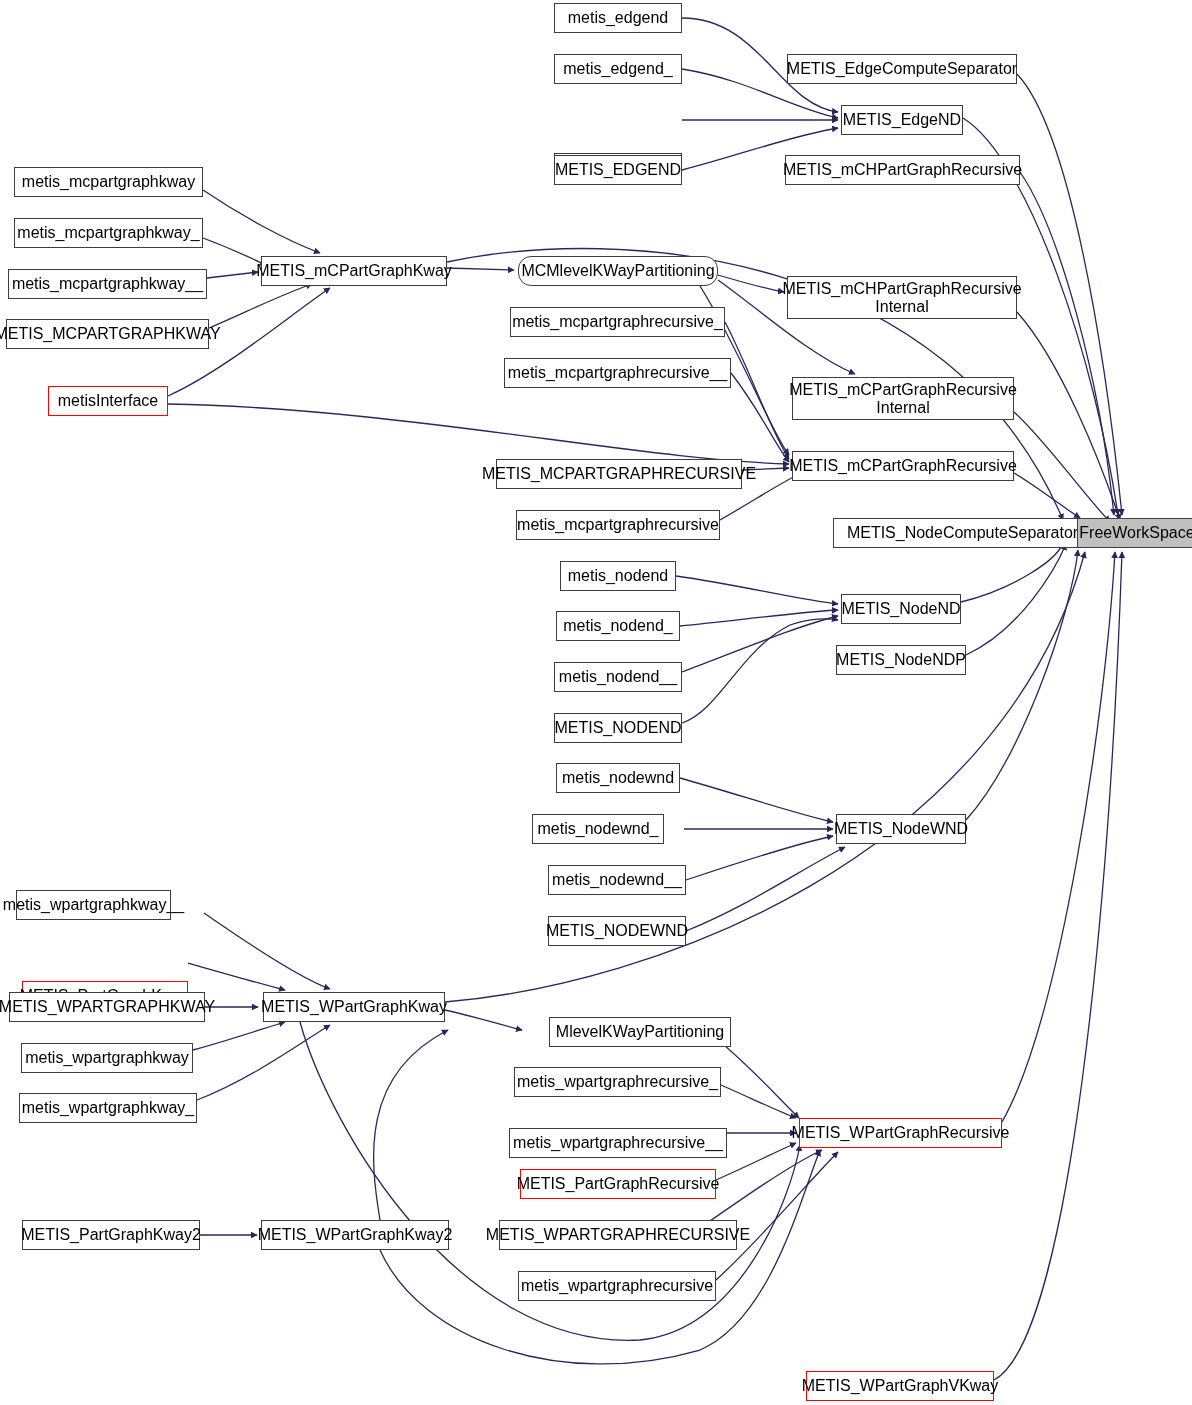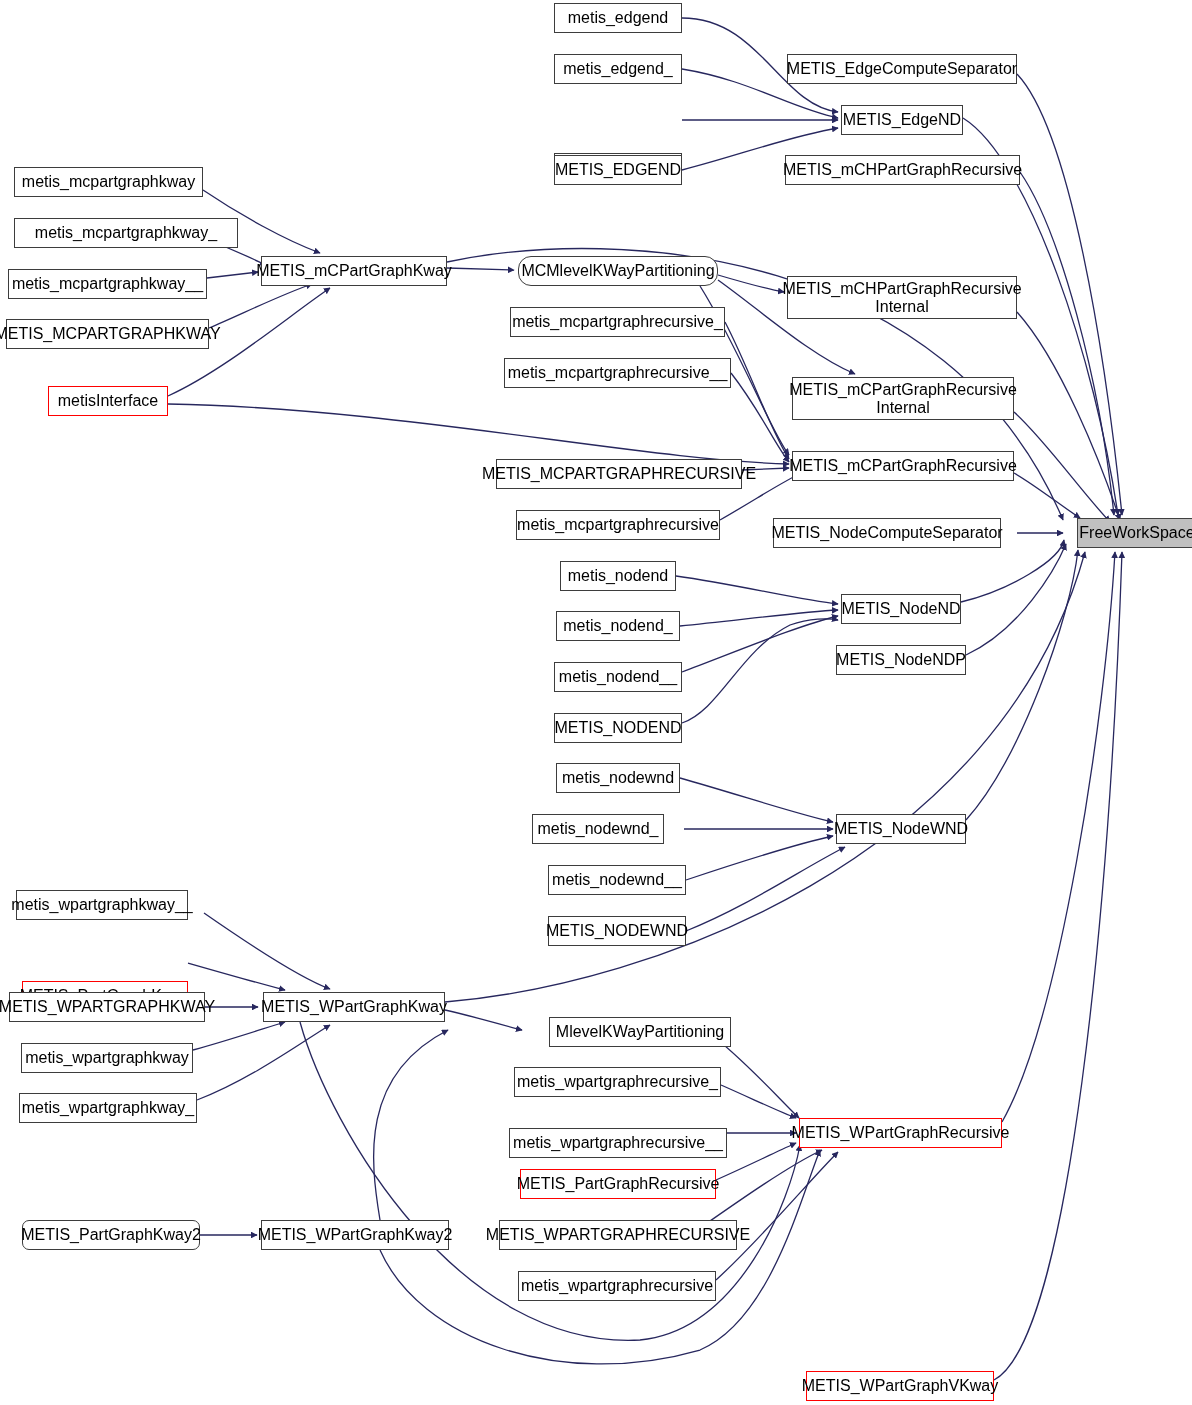--- a/index.html
+++ b/index.html
@@ -96,58 +96,58 @@
   </svg>
   <div id="node-layer">
       <div class="node" style="left: 554px; top: 3px; width: 128px; height: 30px;"><span>metis_edgend</span></div>
       <div class="node" style="left: 554px; top: 54px; width: 128px; height: 30px;"><span>metis_edgend_</span></div>
       <div class="node" style="left: 554px; top: 105px; width: 128px; height: 30px; margin-top: 48px;"><span>metis_edgend__</span></div>
       <div class="node" style="left: 554px; top: 155px; width: 128px; height: 30px;"><span>METIS_EDGEND</span></div>
       <div class="node" style="left: 787px; top: 54px; width: 230px; height: 30px;"><span>METIS_EdgeComputeSeparator</span></div>
       <div class="node" style="left: 841px; top: 105px; width: 122px; height: 30px;"><span>METIS_EdgeND</span></div>
       <div class="node" style="left: 785px; top: 155px; width: 235px; height: 30px;"><span>METIS_mCHPartGraphRecursive</span></div>
       <div class="node" style="left: 14px; top: 167px; width: 189px; height: 30px;"><span>metis_mcpartgraphkway</span></div>
-      <div class="node" style="left: 14px; top: 218px; width: 224px; height: 30px;"><span>metis_mcpartgraphkway_</span></div>
+      <div class="node" style="left: 14px; top: 218px; width: 189px; height: 30px;"><span>metis_mcpartgraphkway_</span></div>
       <div class="node" style="left: 8px; top: 269px; width: 199px; height: 30px;"><span>metis_mcpartgraphkway__</span></div>
       <div class="node" style="left: 6px; top: 319px; width: 203px; height: 30px;"><span>METIS_MCPARTGRAPHKWAY</span></div>
       <div class="node red" style="left: 48px; top: 386px; width: 120px; height: 30px;"><span>metisInterface</span></div>
       <div class="node" style="left: 261px; top: 256px; width: 186px; height: 30px;"><span>METIS_mCPartGraphKway</span></div>
       <div class="node" style="left: 518px; top: 256px; width: 200px; height: 30px; border-radius: 13px;"><span>MCMlevelKWayPartitioning</span></div>
       <div class="node" style="left: 510px; top: 307px; width: 215px; height: 30px;"><span>metis_mcpartgraphrecursive_</span></div>
       <div class="node" style="left: 504px; top: 358px; width: 227px; height: 30px;"><span>metis_mcpartgraphrecursive__</span></div>
       <div class="node" style="left: 496px; top: 459px; width: 246px; height: 30px;"><span>METIS_MCPARTGRAPHRECURSIVE</span></div>
       <div class="node" style="left: 516px; top: 510px; width: 204px; height: 30px;"><span>metis_mcpartgraphrecursive</span></div>
       <div class="node" style="left: 787px; top: 276px; width: 230px; height: 43px;"><span>METIS_mCHPartGraphRecursive
 Internal</span></div>
       <div class="node" style="left: 792px; top: 377px; width: 222px; height: 43px;"><span>METIS_mCPartGraphRecursive
 Internal</span></div>
       <div class="node" style="left: 792px; top: 451px; width: 222px; height: 30px;"><span>METIS_mCPartGraphRecursive</span></div>
-      <div class="node" style="left: 773px; top: 518px; width: 228px; height: 30px;"><span>METIS_NodeComputeSeparator</span></div>
+      <div class="node" style="left: 833px; top: 518px; width: 259px; height: 30px;"><span>METIS_NodeComputeSeparator</span></div>
       <div class="node target" style="left: 1066px; top: 518px; width: 120px; height: 30px; margin-left: 11px;"><span>FreeWorkSpace</span></div>
       <div class="node" style="left: 560px; top: 561px; width: 116px; height: 30px;"><span>metis_nodend</span></div>
       <div class="node" style="left: 556px; top: 611px; width: 124px; height: 30px;"><span>metis_nodend_</span></div>
       <div class="node" style="left: 554px; top: 662px; width: 128px; height: 30px;"><span>metis_nodend__</span></div>
       <div class="node" style="left: 554px; top: 713px; width: 128px; height: 30px;"><span>METIS_NODEND</span></div>
       <div class="node" style="left: 841px; top: 594px; width: 120px; height: 30px;"><span>METIS_NodeND</span></div>
       <div class="node" style="left: 836px; top: 645px; width: 130px; height: 30px;"><span>METIS_NodeNDP</span></div>
       <div class="node" style="left: 556px; top: 763px; width: 124px; height: 30px;"><span>metis_nodewnd</span></div>
       <div class="node" style="left: 532px; top: 814px; width: 132px; height: 30px;"><span>metis_nodewnd_</span></div>
       <div class="node" style="left: 548px; top: 865px; width: 138px; height: 30px;"><span>metis_nodewnd__</span></div>
       <div class="node" style="left: 548px; top: 916px; width: 138px; height: 30px;"><span>METIS_NODEWND</span></div>
       <div class="node" style="left: 836px; top: 814px; width: 130px; height: 30px;"><span>METIS_NodeWND</span></div>
-      <div class="node" style="left: 16px; top: 890px; width: 172px; height: 30px;"><span>metis_wpartgraphkway__</span></div>
+      <div class="node" style="left: 16px; top: 890px; width: 155px; height: 30px;"><span>metis_wpartgraphkway__</span></div>
       <div class="node red" style="left: 22px; top: 941px; width: 166px; height: 30px; margin-top: 40px;"><span>METIS_PartGraphKway</span></div>
       <div class="node" style="left: 9px; top: 992px; width: 196px; height: 30px;"><span>METIS_WPARTGRAPHKWAY</span></div>
       <div class="node" style="left: 21px; top: 1043px; width: 172px; height: 30px;"><span>metis_wpartgraphkway</span></div>
       <div class="node" style="left: 19px; top: 1093px; width: 178px; height: 30px;"><span>metis_wpartgraphkway_</span></div>
       <div class="node" style="left: 263px; top: 992px; width: 182px; height: 30px;"><span>METIS_WPartGraphKway</span></div>
       <div class="node" style="left: 526px; top: 1017px; width: 182px; height: 30px; margin-left: 23px;"><span>MlevelKWayPartitioning</span></div>
       <div class="node" style="left: 514px; top: 1067px; width: 207px; height: 30px;"><span>metis_wpartgraphrecursive_</span></div>
       <div class="node" style="left: 509px; top: 1128px; width: 218px; height: 30px;"><span>metis_wpartgraphrecursive__</span></div>
       <div class="node red" style="left: 520px; top: 1169px; width: 196px; height: 30px;"><span>METIS_PartGraphRecursive</span></div>
       <div class="node" style="left: 499px; top: 1220px; width: 238px; height: 30px;"><span>METIS_WPARTGRAPHRECURSIVE</span></div>
       <div class="node" style="left: 518px; top: 1271px; width: 198px; height: 30px;"><span>metis_wpartgraphrecursive</span></div>
       <div class="node red" style="left: 799px; top: 1118px; width: 203px; height: 30px;"><span>METIS_WPartGraphRecursive</span></div>
-      <div class="node" style="left: 22px; top: 1220px; width: 178px; height: 30px; border-radius: 7px;"><span>METIS_PartGraphKway2</span></div>
+      <div class="node" style="left: 22px; top: 1220px; width: 178px; height: 30px;"><span>METIS_PartGraphKway2</span></div>
       <div class="node" style="left: 261px; top: 1220px; width: 188px; height: 30px;"><span>METIS_WPartGraphKway2</span></div>
       <div class="node red" style="left: 806px; top: 1371px; width: 188px; height: 30px;"><span>METIS_WPartGraphVKway</span></div>
     </div>
 </div>
 
 </body></html>

